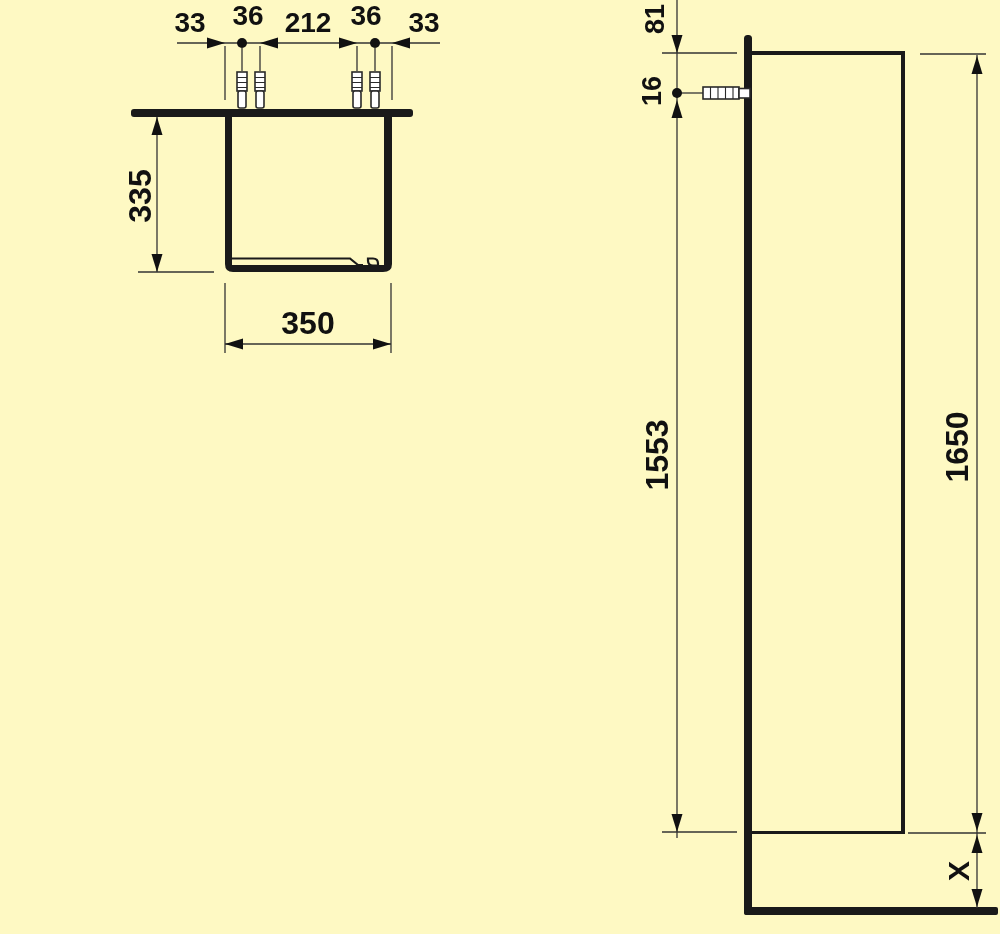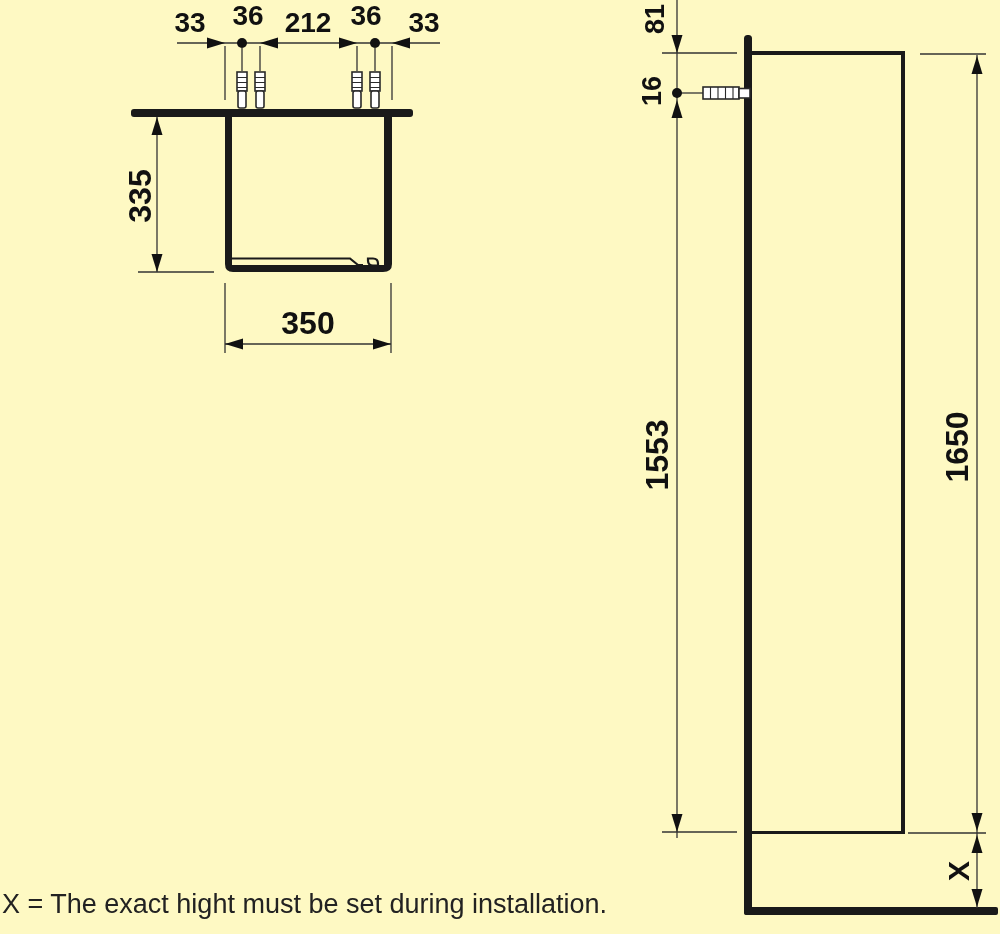--- a/index.html
+++ b/index.html
@@ -132,14 +132,13 @@
     <path d="M977,56 L971.5,74 L982.5,74 Z" class="arrow"></path>
     <path d="M977,831 L971.5,813 L982.5,813 Z" class="arrow"></path>
     <path d="M977,835 L971.5,853 L982.5,853 Z" class="arrow"></path>
     <path d="M977,907 L971.5,889 L982.5,889 Z" class="arrow"></path>
 
     <text x="957" y="447" text-anchor="middle" dominant-baseline="central" transform="rotate(-90 957 447)" class="dim fs-big">1650</text>
     <text x="958" y="871" text-anchor="middle" dominant-baseline="central" transform="rotate(-90 958 871)" class="dim fs-x">X</text>
   </g>
 </svg>
 
-<div class="caption">X = The exact hight must be set during installation.</div>
 </div>
 
 </body></html>

